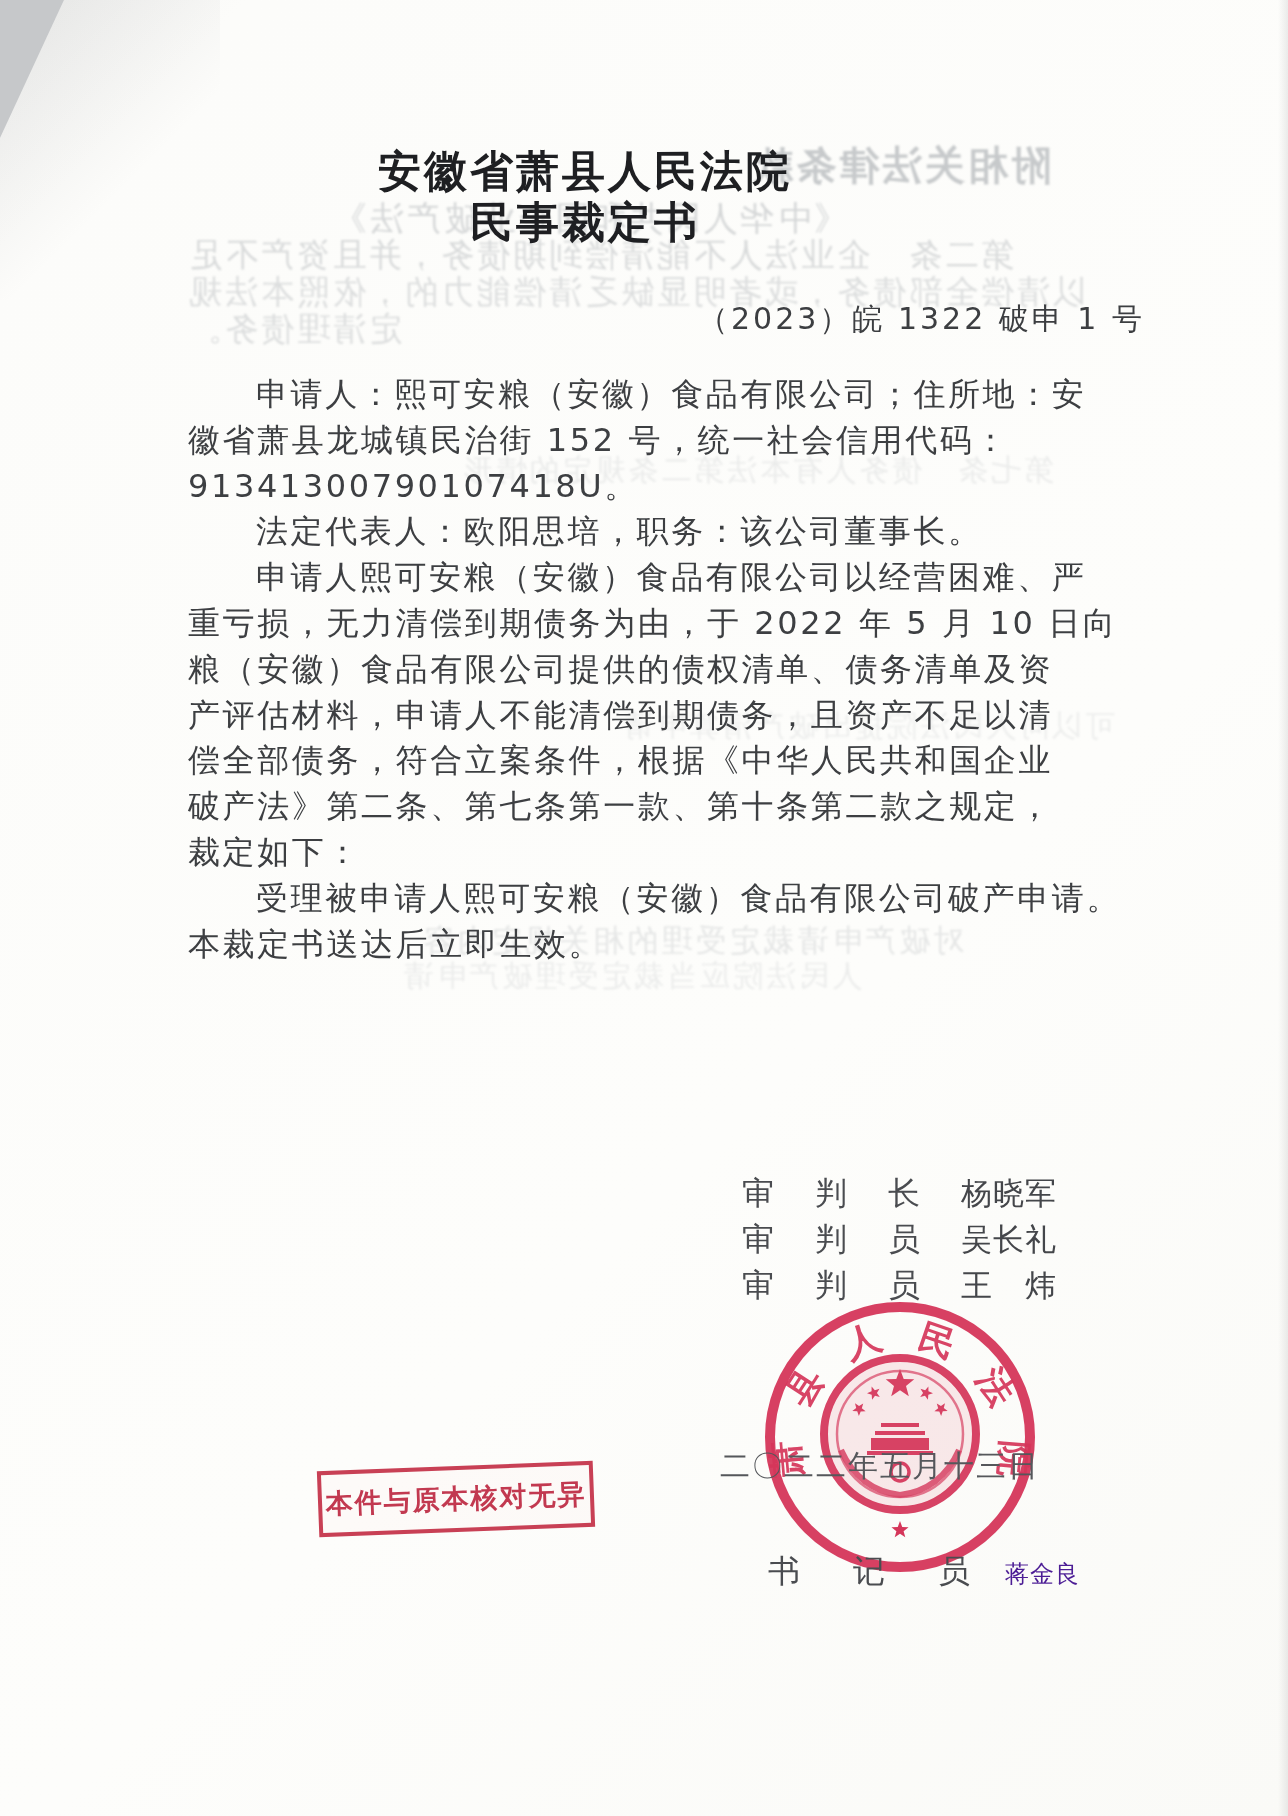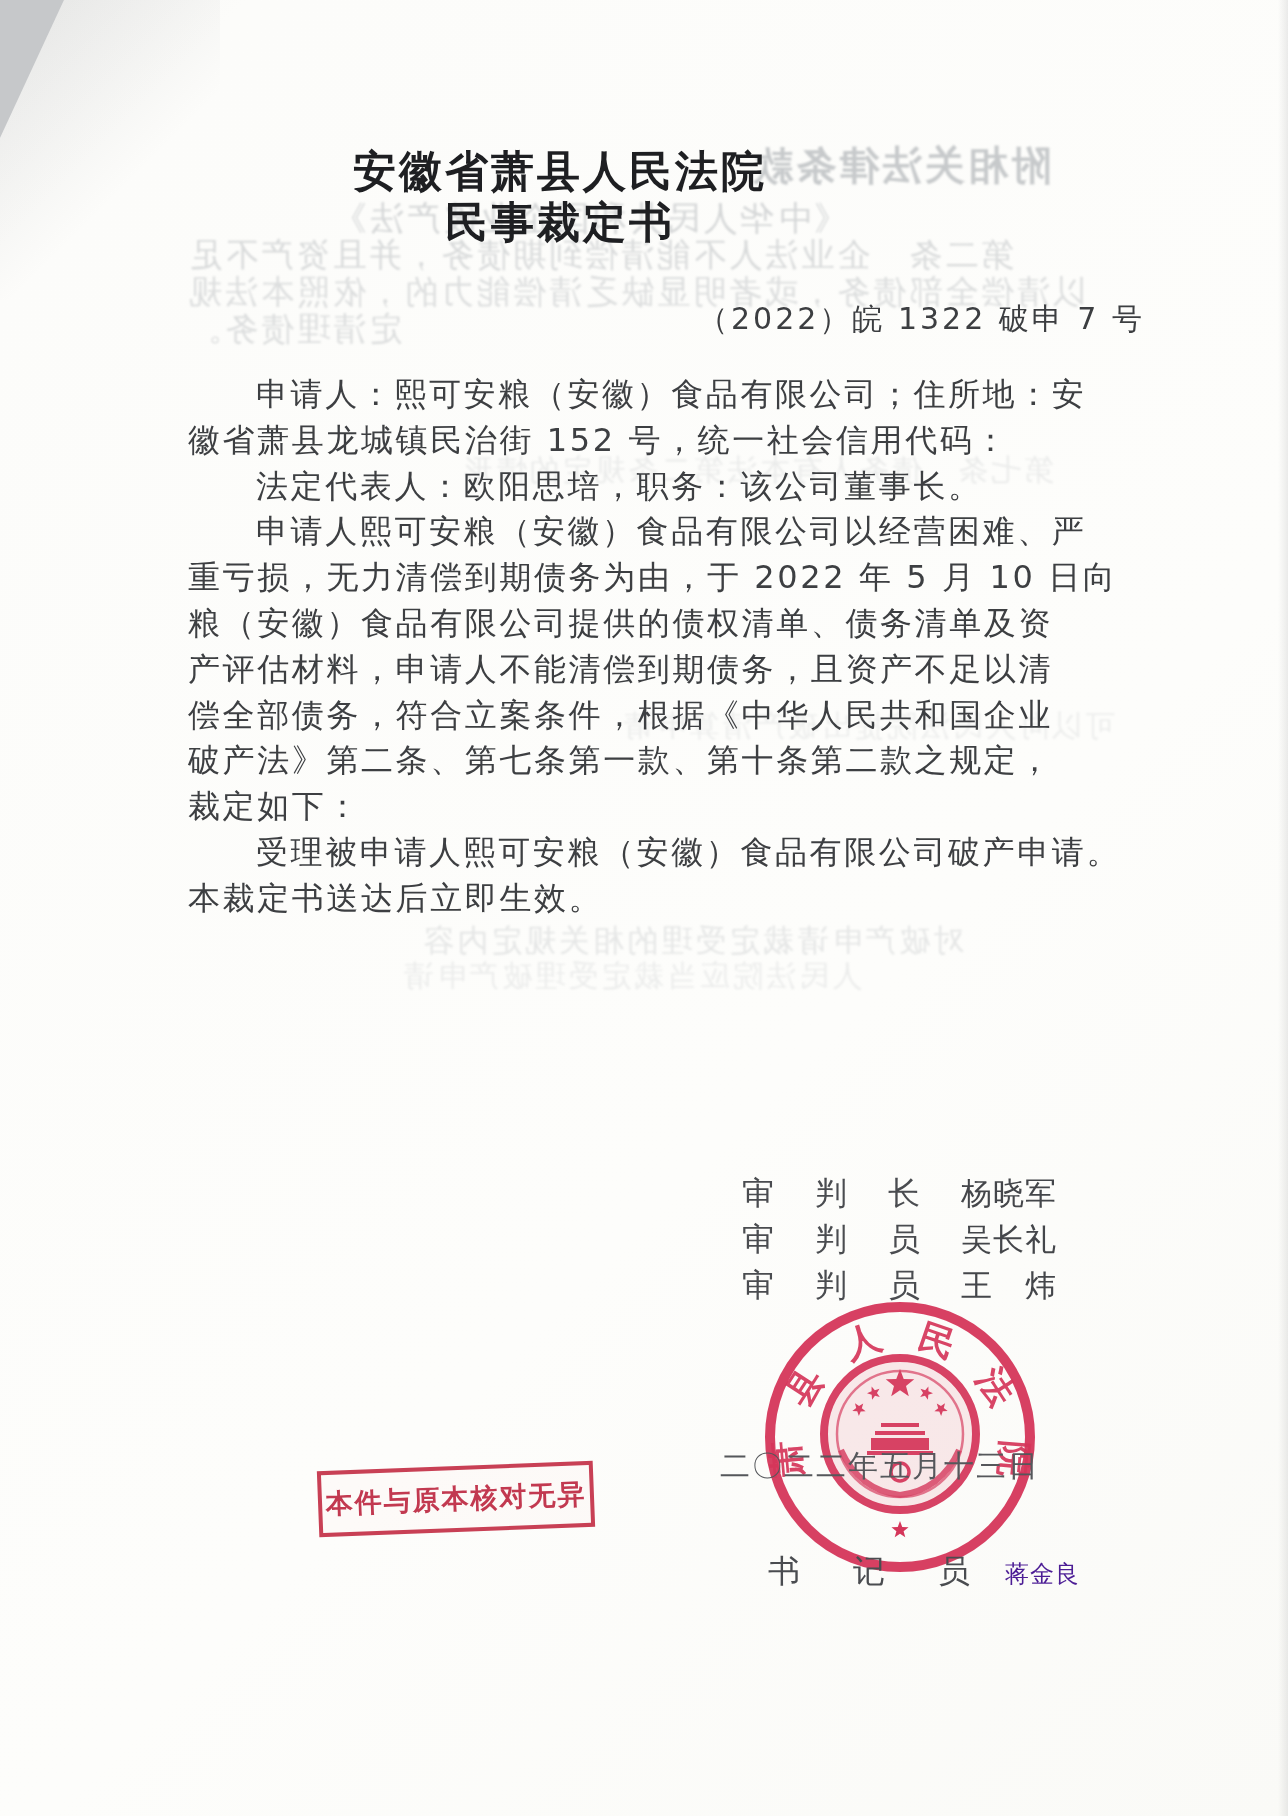--- a/index.html
+++ b/index.html
@@ -22,21 +22,21 @@
   .paper::after{ 
     content:"";position:absolute;right:0;top:0;width:10px;height:100%;
     background:linear-gradient(to left,rgba(120,122,126,.14),rgba(120,122,126,0));
   }
   .bleed-layer{position:absolute;inset:0;z-index:1;pointer-events:none;}
   .bleed-line{
     position:absolute;white-space:nowrap;color:#868c92;
     transform:scaleX(-1);filter:blur(1.1px);letter-spacing:3px;
   }
   .title-block{
-    position:absolute;left:175px;top:146px;width:770px;
+    position:absolute;left:200px;top:146px;width:770px;
     text-align:center;z-index:2;color:#1e1f22;
   }
   .court-name,.doc-type{
     font-weight:700;font-size:43px;line-height:51px;letter-spacing:3px;
   }
   .case-number{
     position:absolute;left:698px;top:299px;z-index:2;
     font-size:30px;color:#3c3e41;letter-spacing:3px;white-space:nowrap;
   }
   .body-text{
@@ -85,25 +85,26 @@
       <div class="bleed-line" style="left: 620px; top: 706px; font-size: 30px; opacity: 0.13; font-weight: 400;">可以向人民法院提出破产清算申请</div>
       <div class="bleed-line" style="left: 420px; top: 920px; font-size: 31px; opacity: 0.2; font-weight: 400;">对破产申请裁定受理的相关规定内容</div>
       <div class="bleed-line" style="left: 400px; top: 956px; font-size: 30px; opacity: 0.14; font-weight: 400;">人民法院应当裁定受理破产申请</div>
     </div>
 
   <div class="title-block">
     <div class="court-name">安徽省萧县人民法院</div>
     <div class="doc-type">民事裁定书</div>
   </div>
 
-  <div class="case-number">（2022）皖 1322 破申 7 号</div>
+  <div class="case-number">（2023）皖 1322 破申 1 号</div>
 
   <div class="body-text" id="body-text">
       <div class="body-line indent">申请人：熙可安粮（安徽）食品有限公司；住所地：安</div>
       <div class="body-line">徽省萧县龙城镇民治街 152 号，统一社会信用代码：</div>
+      <div class="body-line">91341300790107418U。</div>
       <div class="body-line indent">法定代表人：欧阳思培，职务：该公司董事长。</div>
       <div class="body-line indent">申请人熙可安粮（安徽）食品有限公司以经营困难、严</div>
       <div class="body-line">重亏损，无力清偿到期债务为由，于 2022 年 5 月 10 日向</div>
       <div class="body-line">粮（安徽）食品有限公司提供的债权清单、债务清单及资</div>
       <div class="body-line">产评估材料，申请人不能清偿到期债务，且资产不足以清</div>
       <div class="body-line">偿全部债务，符合立案条件，根据《中华人民共和国企业</div>
       <div class="body-line">破产法》第二条、第七条第一款、第十条第二款之规定，</div>
       <div class="body-line">裁定如下：</div>
       <div class="body-line indent">受理被申请人熙可安粮（安徽）食品有限公司破产申请。</div>
       <div class="body-line">本裁定书送达后立即生效。</div>

